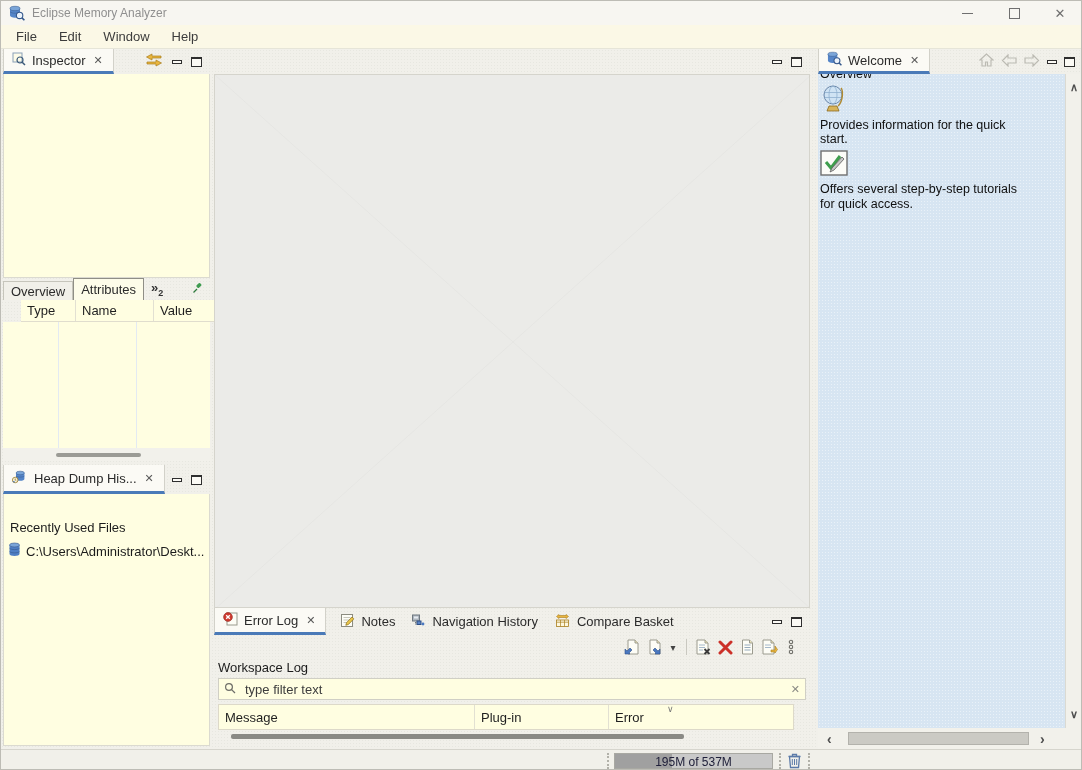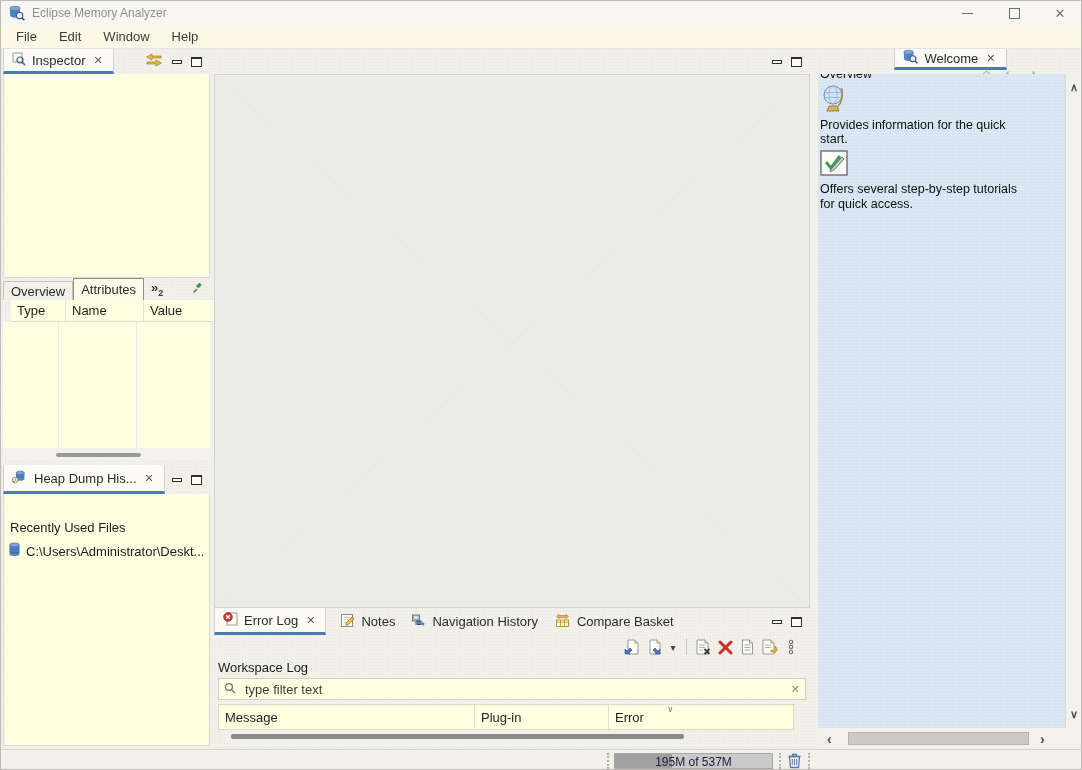--- a/index.html
+++ b/index.html
@@ -139,21 +139,21 @@
     <span class="subtab sel2">Attributes</span>
     <span class="ovf"><span>»</span><sub>2</sub></span>
     <span style="margin-left:auto; margin-right:6px">
       <svg width="12" height="12" viewBox="0 0 12 12">
         <rect x="5.2" y="1" width="3.4" height="5" rx="1" fill="#3e9b4f" transform="rotate(45 6.9 3.5)"></rect>
         <line x1="5" y1="7" x2="1.5" y2="10.5" stroke="#2e7a3c" stroke-width="1.2"></line>
       </svg>
     </span>
   </div>
 
-  <div class="abs flex" style="left:10px; top:299px; width:207px; height:22px; background:#fffee1; border-bottom:1px solid #e0ddcd;justify-content:space-between;">
+  <div class="abs flex" style="left:20px; top:299px; width:207px; height:22px; background:#fffee1; border-bottom:1px solid #e0ddcd;justify-content:space-between;">
     <span class="hcell" style="width:55px">Type</span>
     <span class="hcell" style="width:78px">Name</span>
     <span class="hcell" style="width:74px; border-right:none">Value</span>
   </div>
   <div class="abs" style="left:2px; top:321px; width:207px; height:126px; background:#fffee1;">
     <span class="vline" style="left:55px"></span>
     <span class="vline" style="left:133px"></span>
   </div>
   <div class="abs track" style="left:2px; top:447px; width:207px; height:13px;">
     <span class="abs thumb-dark" style="left:53px; top:5px; width:85px; height:4px;"></span>
@@ -329,21 +329,21 @@
     <span class="hcell" style="width:184px; border-right:none; position:relative;">
       <span>Error</span>
       <span style="position:absolute; left:58px; top:-1px; font-size:9px; color:#777;">∨</span>
     </span>
   </div>
 
   <div class="abs" style="left:217px; top:729px; width:588px; height:14px;">
     <span class="abs" style="left:13px; top:4px; width:453px; height:5px; background:#8a8a85; border-radius:2px;"></span>
   </div>
 
-  <div class="abs tabrow flex" style="left:817px; top:48px; width:265px; height:25px;flex-direction:column;">
+  <div class="abs tabrow flex" style="left:817px; top:48px; width:265px; height:25px;">
     <div class="tab sel">
       <span>
         <svg width="15" height="15" viewBox="0 0 16 16">
           <path d="M1 3.5v7c0 1.2 2.2 2.2 5 2.2s5-1 5-2.2v-7" fill="#5585c8"></path>
           <ellipse cx="6" cy="3.5" rx="5" ry="2.2" fill="#7aa5d8" stroke="#3a5f94" stroke-width="0.6"></ellipse>
           <circle cx="10.6" cy="10.4" r="3.2" fill="#eaf2fb" stroke="#35588c" stroke-width="1.1"></circle>
           <line x1="13" y1="12.9" x2="15.4" y2="15.3" stroke="#35588c" stroke-width="1.6"></line>
         </svg>
       </span>
       <span>Welcome</span>

